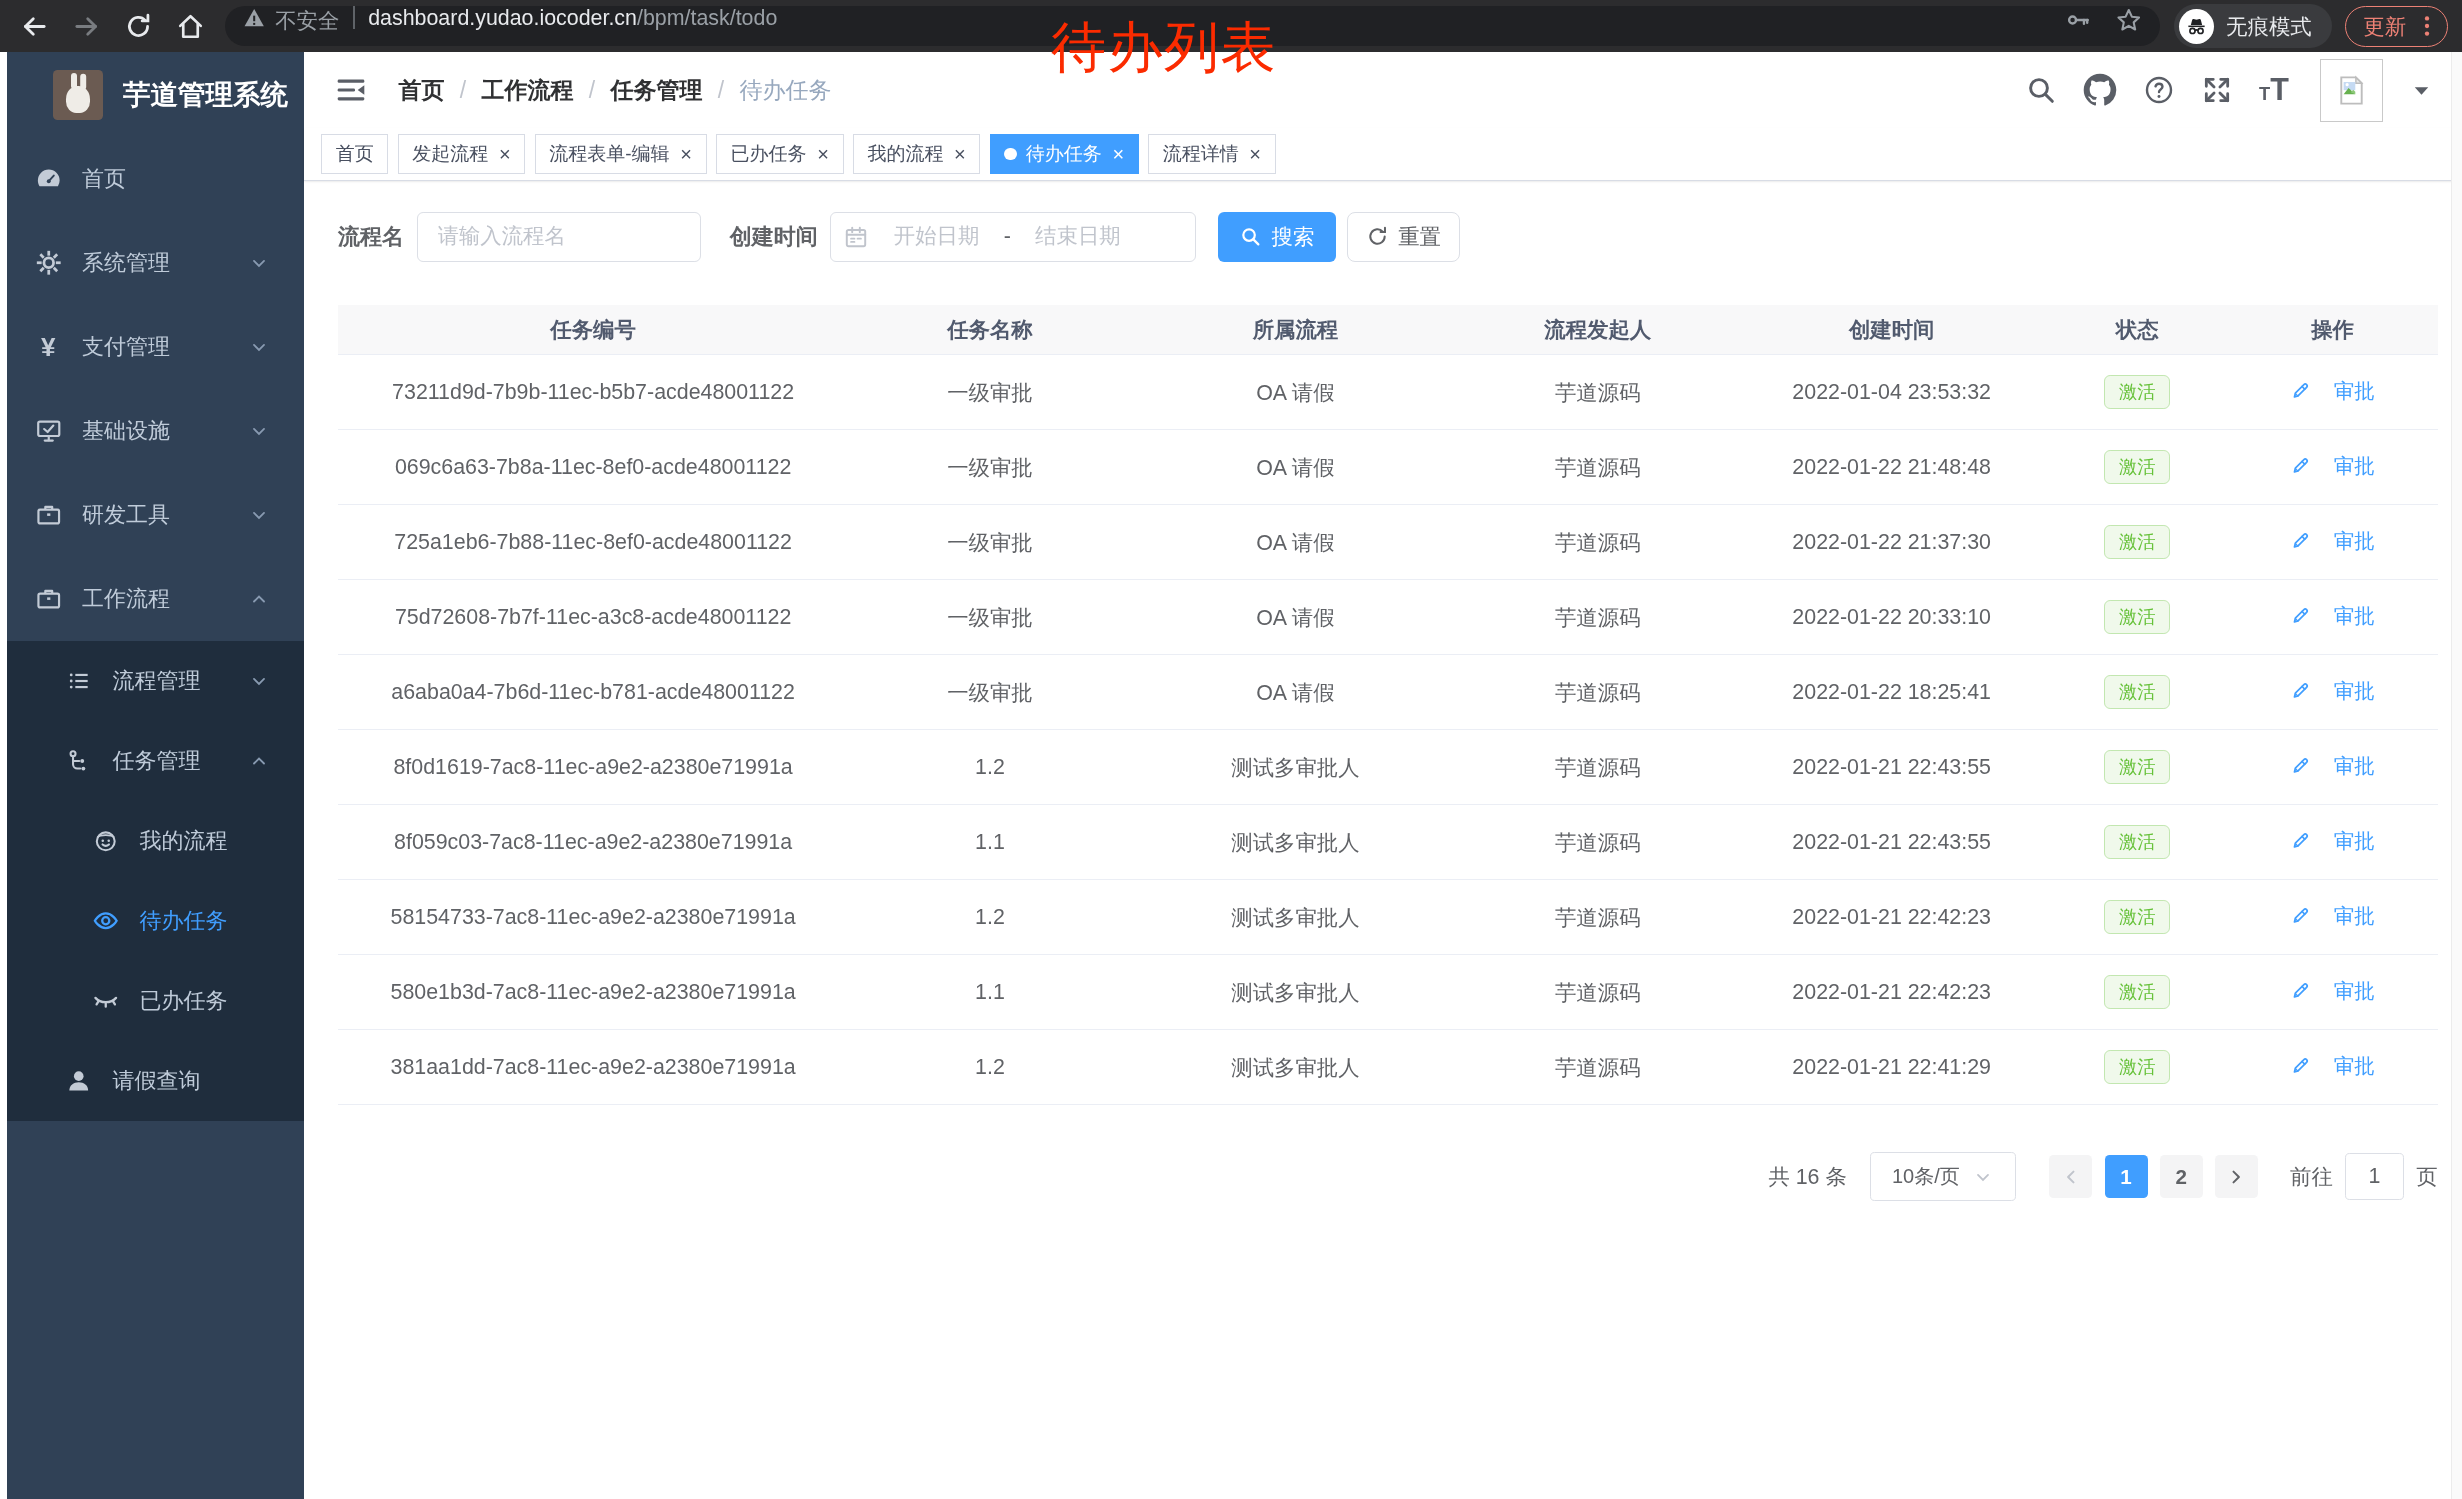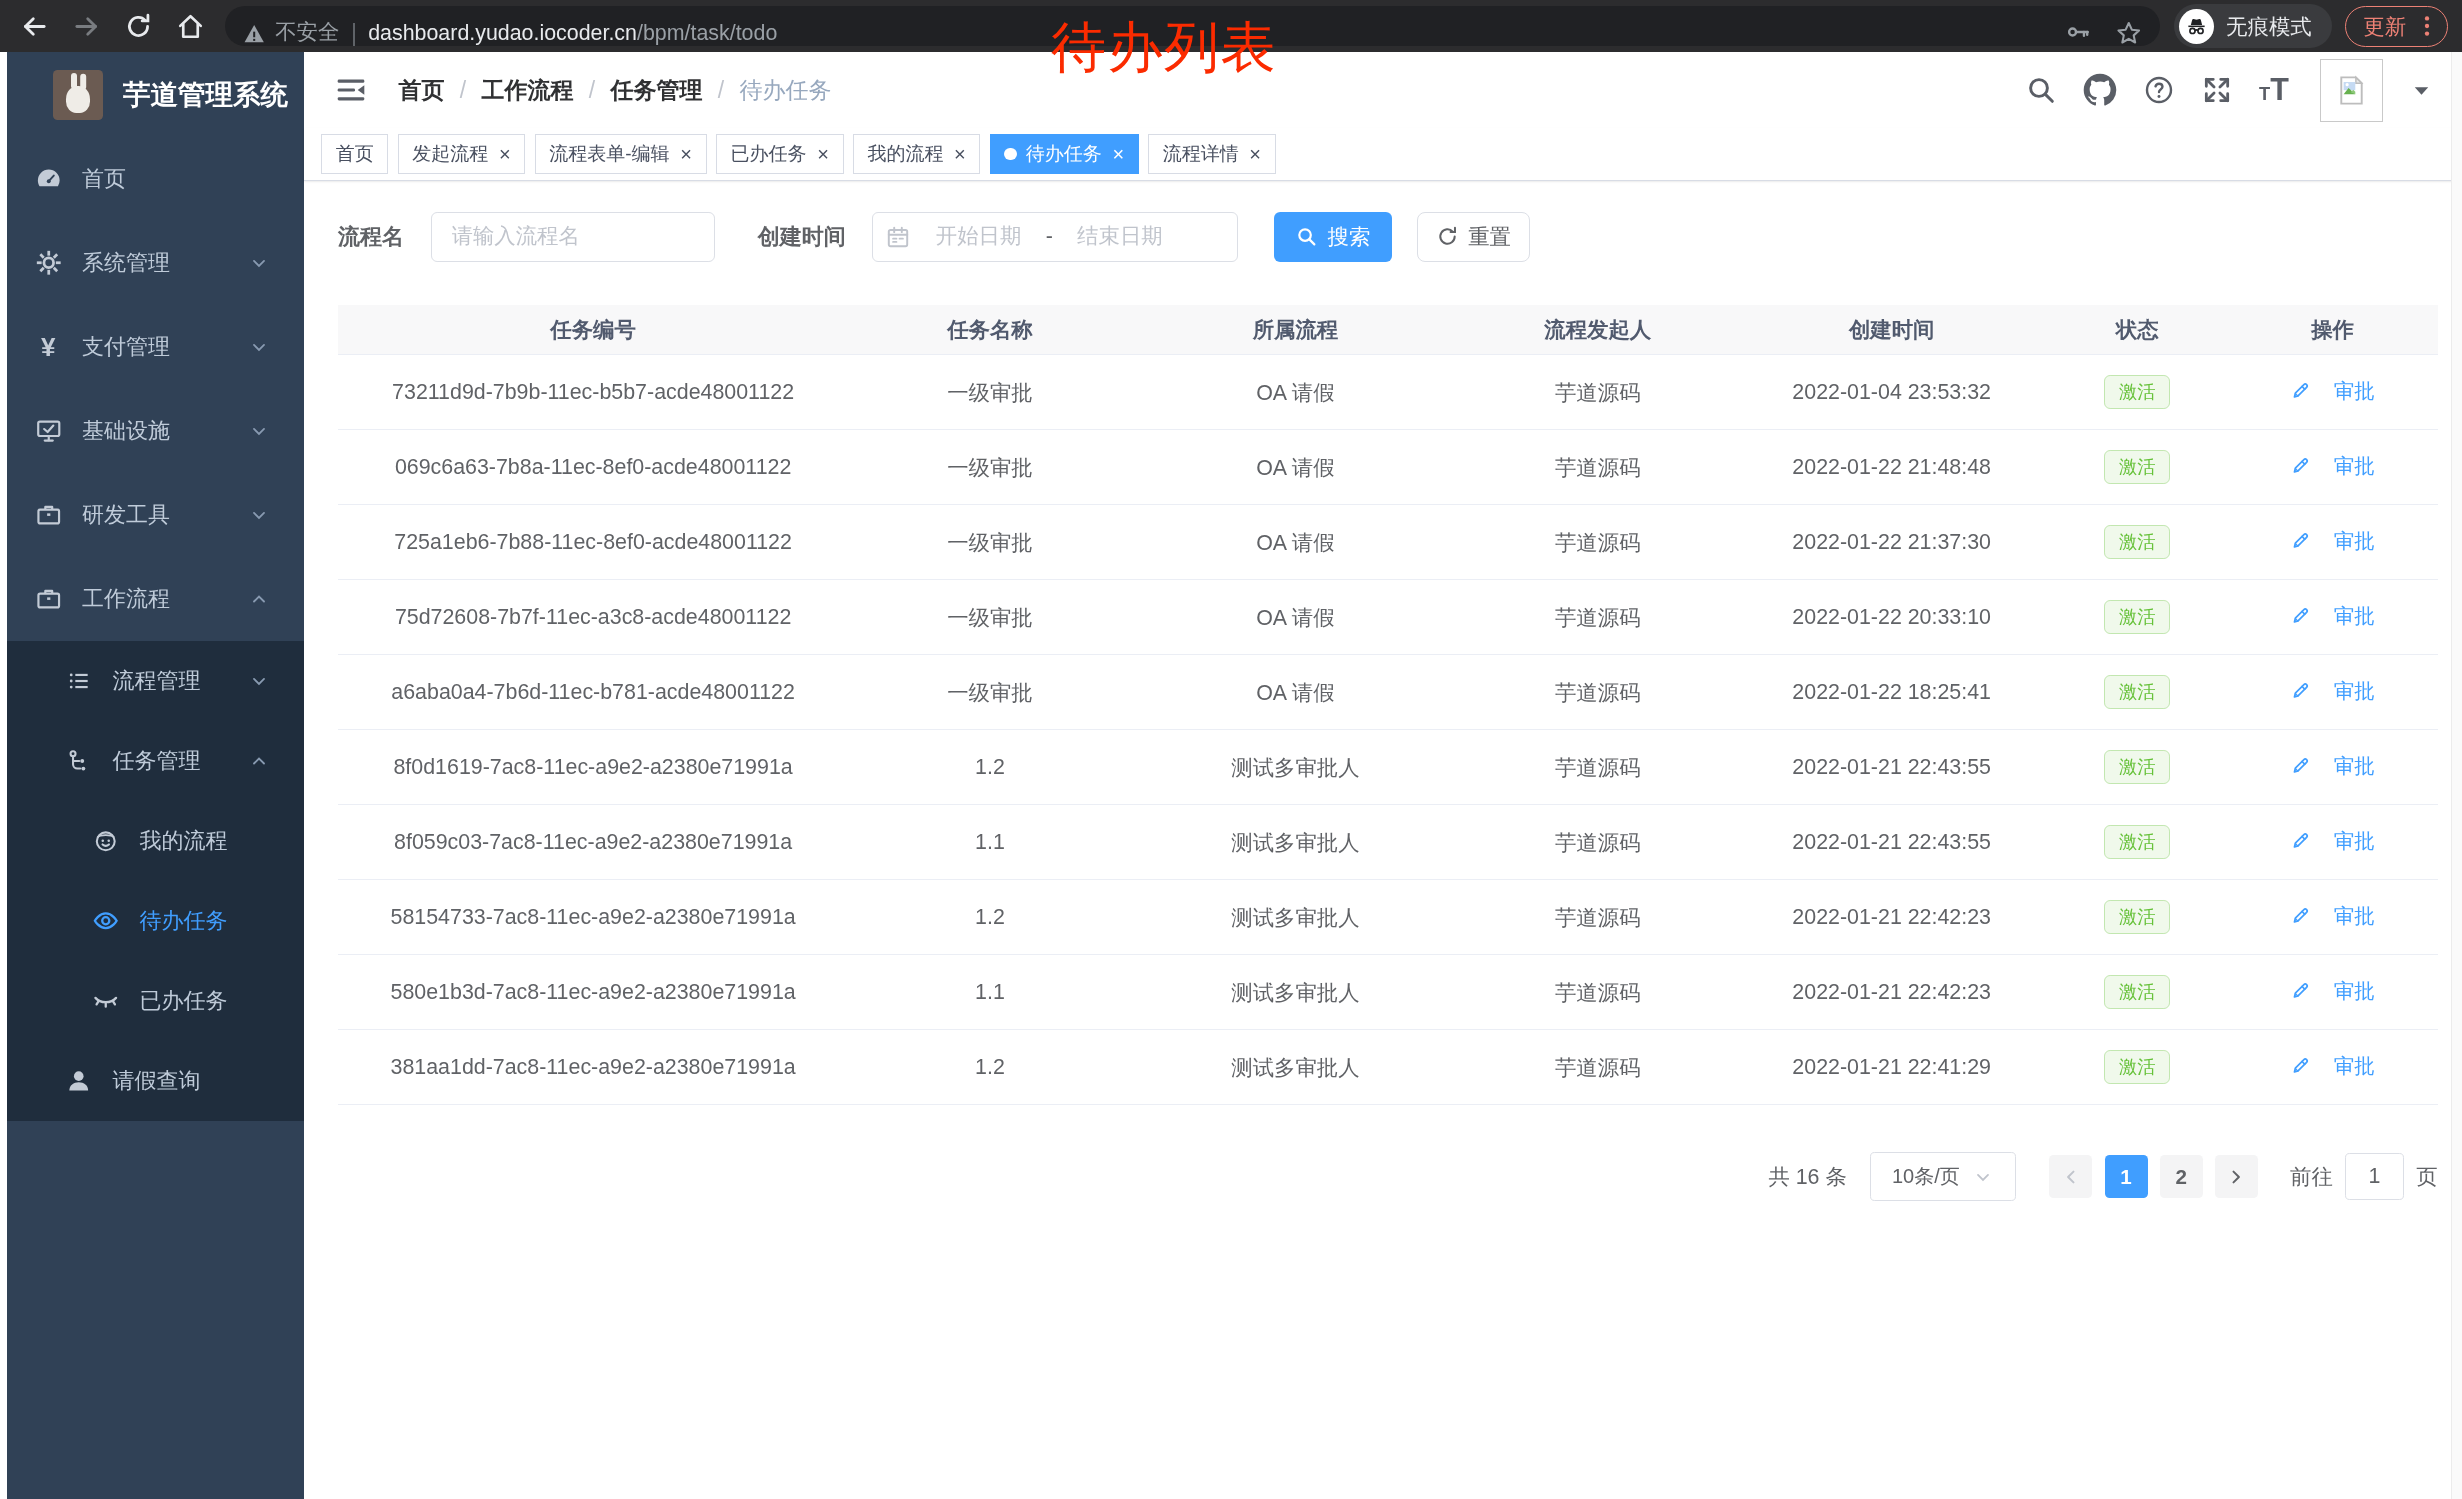--- a/index.html
+++ b/index.html
@@ -4,21 +4,21 @@
 <style>
   * { margin:0; padding:0; box-sizing:border-box; }
   html,body { width:2462px; height:1500px; }
   body { font-family:"Liberation Sans","DejaVu Sans",sans-serif; background:#fff; overflow:hidden; position:relative; }
   svg { display:block; }
 
   
   .chrome { height:52px; background:#2c2c2e; display:flex; align-items:center; padding:0 13.7px; }
   .nav-btns { display:flex; align-items:center; gap:23px; padding:0 6.1px; }
   .cicon { display:flex; align-items:center; justify-content:center; cursor:pointer; }
-  .omnibox { flex:1; height:40px; background:#202124; border-radius:20px; display:flex; align-items:flex-end; padding:0 17px; margin:0 13.7px; }
+  .omnibox { flex:1; height:40px; background:#202124; border-radius:20px; display:flex; align-items:flex-start; padding:0 17px; margin:0 13.7px; }
   .warn-text { font-size:21.4px; color:#9aa0a6; margin-left:9.2px; }
   .omni-divider { width:1.5px; height:23px; background:#5f6368; margin:0 13.7px; }
   .url { font-size:21.4px; white-space:nowrap; }
   .host { color:#e8eaed; }
   .path { color:#9aa0a6; }
   .omni-right { margin-left:auto; display:flex; gap:24.4px; align-items:center; }
   .incog { display:flex; align-items:center; gap:12.2px; background:#3a3b3e; border-radius:23px; height:44px; padding:0 20px 0 5.3px; color:#e8eaed; font-size:21.4px; white-space:nowrap; }
   .incog-circle { width:35px; height:35px; border-radius:50%; background:#fff; display:flex; align-items:center; justify-content:center; }
   .update-pill { display:flex; align-items:center; gap:7.6px; height:41px; border:1.5px solid #ed8175; color:#ed8175; border-radius:21.4px; padding:0 7.6px 0 17px; font-size:21.4px; margin-left:13.7px; cursor:pointer; white-space:nowrap; }
 
@@ -60,21 +60,21 @@
 
   
   .tags-bar { height:53px; border-bottom:0.8px solid #d8dce5; box-shadow:0 0.8px 2.3px 0 rgba(0,0,0,.12); display:flex; align-items:center; padding:0 17px; gap:9.2px; background:#fff; position:relative; z-index:2; }
   .tag { height:40px; display:inline-flex; align-items:center; padding:0 13.7px; border:0.8px solid #d8dce5; background:#fff; color:#495060; font-size:19px; cursor:pointer; white-space:nowrap; }
   .tag.active { background:#409eff; border-color:#409eff; color:#fff; }
   .tag-dot { width:12.2px; height:12.2px; border-radius:50%; background:#fff; margin-right:9.2px; display:inline-block; }
   .tag-close { margin-left:10.7px; font-size:20px; line-height:1; }
 
   
   .content { padding:30.5px 24.4px 0 34px; background:#fff; flex:1; }
-  .filter-row { display:flex; align-items:center; gap:25px; font-size:22px; color:#606266; }
+  .filter-row { display:flex; align-items:center; gap:11px; font-size:22px; color:#606266; }
   .f-label { font-weight:600; margin-right:1.5px; white-space:nowrap; }
   .f-input { width:284px; height:50px; border:1.5px solid #dcdfe6; border-radius:6.1px; padding:0 20px; font-size:21.4px; color:#606266; outline:none; font-family:inherit; }
   input::placeholder { color:#c0c4cc; }
   .date-range { width:366px; height:50px; border:1.5px solid #dcdfe6; border-radius:6px; display:flex; align-items:center; padding:0 12.2px; gap:6.1px; }
   .date-range input { border:none; width:122px; font-size:21.4px; text-align:center; color:#606266; outline:none; font-family:inherit; }
   .range-sep { color:#606266; font-size:21.4px; }
   .btn-primary { height:50px; padding:0 21.4px; background:#409eff; color:#fff; border:none; border-radius:6.1px; font-size:21.4px; display:inline-flex; align-items:center; gap:9.2px; cursor:pointer; font-family:inherit; margin-left:10.7px; }
   .btn-plain { height:50px; padding:0 18.3px; background:#fff; color:#606266; border:1.5px solid #dcdfe6; border-radius:8px; font-size:21.4px; display:inline-flex; align-items:center; gap:9.2px; cursor:pointer; font-family:inherit; }
 
   

